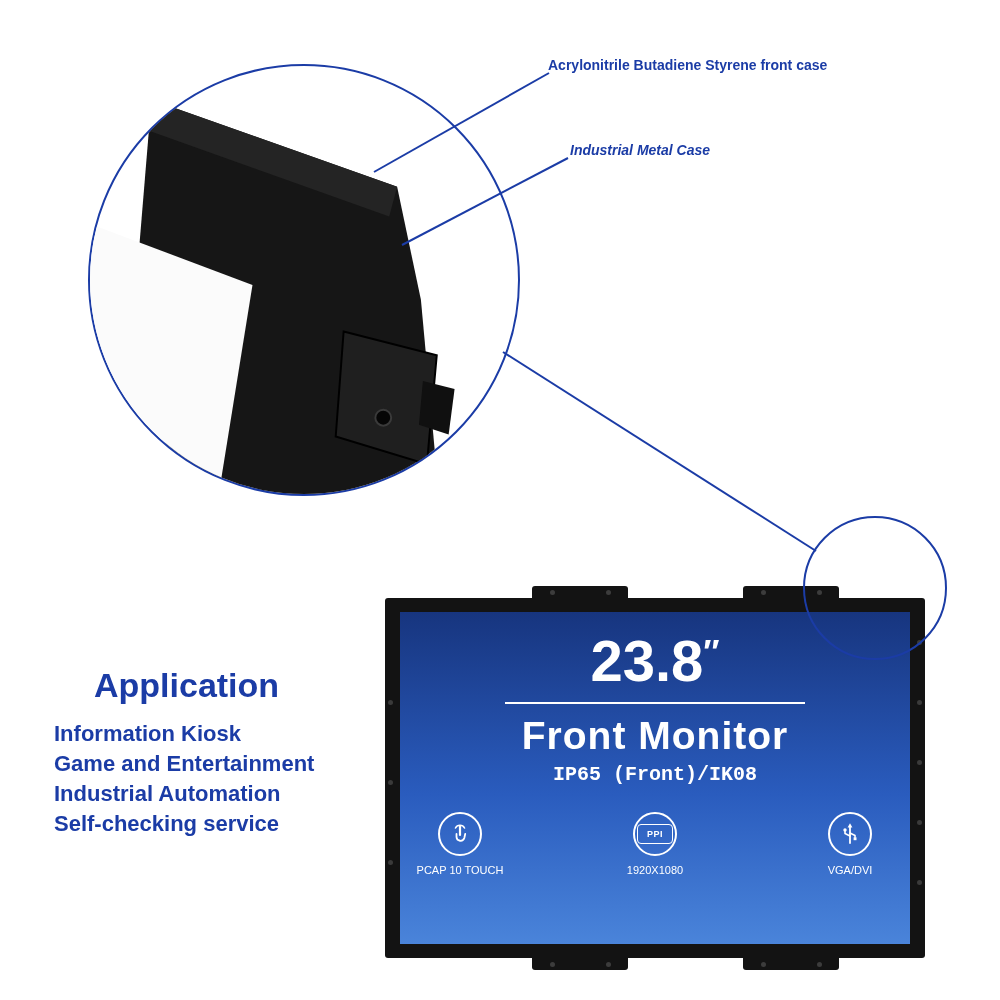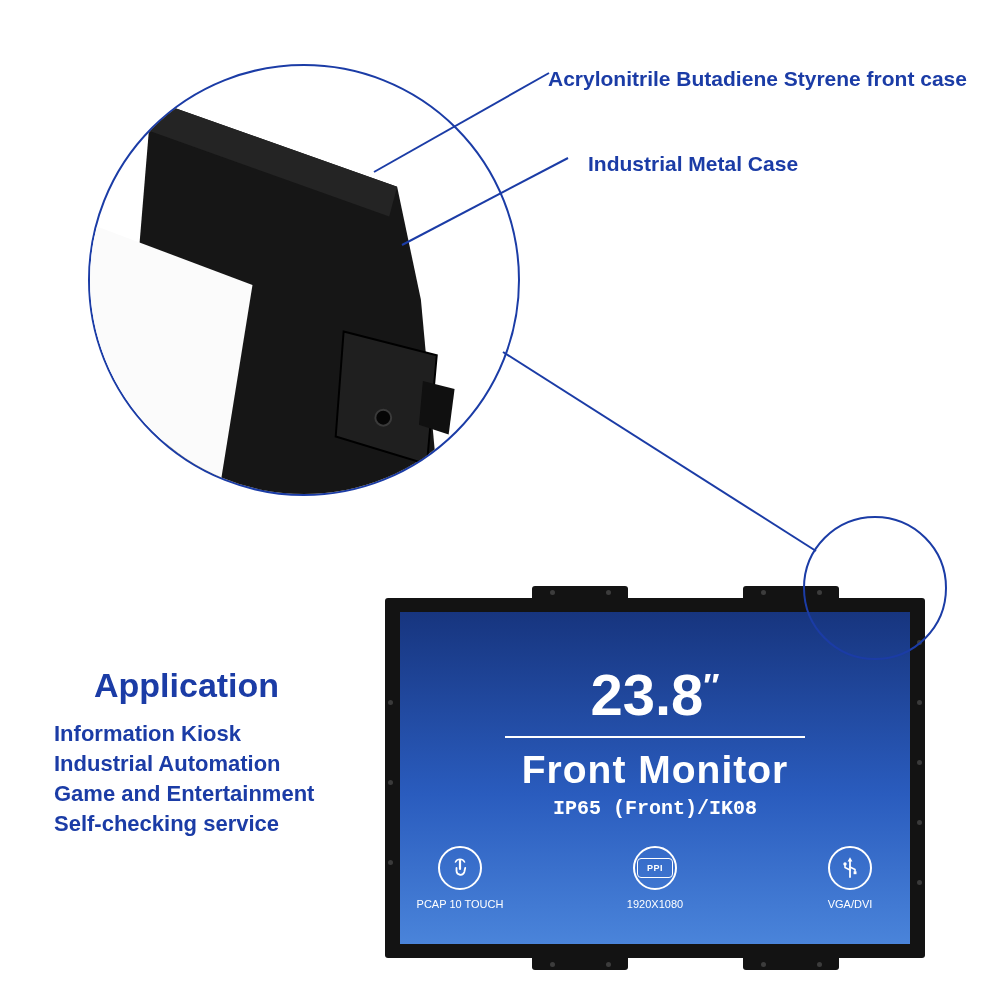--- a/index.html
+++ b/index.html
@@ -9,27 +9,26 @@
     background:#ffffff;
     font-family:"Liberation Sans", sans-serif;
     overflow:hidden;
   }
 
   
   .callout-label {
     position:absolute;
     font-weight:bold;
     color:var(--accent-blue,#1b3ca6);
-    font-size:21px;
+    font-size:14px;
     white-space:nowrap;
     z-index:6;
-    margin-top:10px;
   }
   #label-front-case { left:548px; top:57px; }
-  #label-metal-case { left:588px; top:142px; }
+  #label-metal-case { left:570px; top:142px;font-style:italic; }
 
   
   .lines-svg {
     position:absolute; left:0; top:0; width:1000px; height:1000px;
     z-index:5; pointer-events:none;
   }
   .lines-svg line { stroke:var(--accent-blue,#1b3ca6); stroke-width:2; }
 
   
   .zoom-circle {
@@ -82,21 +81,21 @@
     border-radius:50%; background:#3a3a3a;
   }
 
   .screen {
     position:absolute; left:15px; top:14px; right:15px; bottom:14px;
     background:linear-gradient(180deg,
       var(--screen-gradient-top,#17357f) 0%,
       #2a5cbe 55%,
       var(--screen-gradient-bottom,#4a84da) 100%);
     display:flex; flex-direction:column; align-items:center;
-    color:#fff; overflow:hidden;justify-content:center;
+    color:#fff; overflow:hidden;
   }
   .size-row   { margin-top:20px; line-height:1; }
   .size-label { font-size:58px; font-weight:bold; }
   .size-unit  { font-size:34px; font-weight:bold; position:relative; top:-18px; }
   .divider    { width:300px; height:2px; background:#fff; margin-top:12px; }
   .product-name { font-size:39px; font-weight:bold; margin-top:10px; letter-spacing:1px; }
   .rating     { font-size:20px; font-weight:bold; margin-top:5px;font-family:Liberation Mono, monospace; }
 
   .features { display:flex; justify-content:space-between; width:482px; margin-top:26px; }
   .feature  { display:flex; flex-direction:column; align-items:center; width:92px; }
@@ -137,22 +136,22 @@
   <line x1="402" y1="245" x2="568" y2="158"></line>
   <line x1="503" y1="352" x2="816" y2="551"></line>
 </svg>
 
 <div class="callout-label" id="label-front-case">Acrylonitrile Butadiene Styrene front case</div>
 <div class="callout-label" id="label-metal-case">Industrial Metal Case</div>
 
 <div class="application">
   <div class="application-title">Application</div>
   <div class="application-item">Information Kiosk</div>
+  <div class="application-item">Game and Entertainment</div>
   <div class="application-item">Industrial Automation</div>
-  <div class="application-item">Game and Entertainment</div>
   <div class="application-item">Self-checking service</div>
 </div>
 
 <div class="monitor">
 
   <div class="mount-tab top" style="left:147px;">
     <div class="tab-hole" style="left:18px;"></div>
     <div class="tab-hole" style="left:74px;"></div>
   </div>
   <div class="mount-tab top" style="left:358px;">

